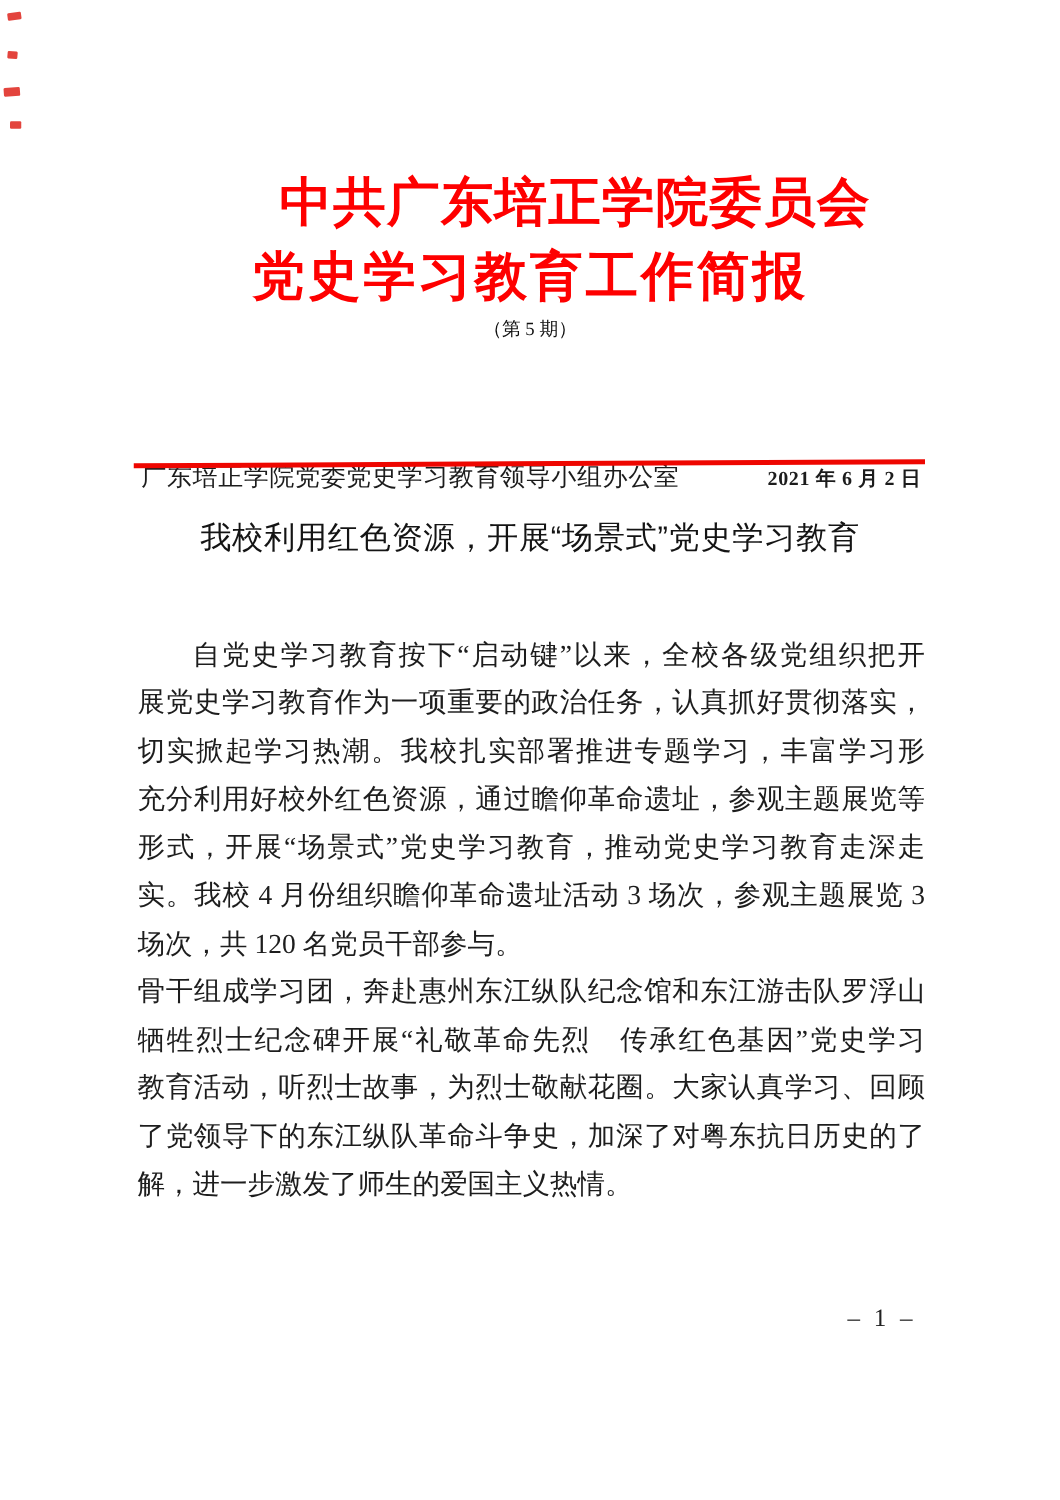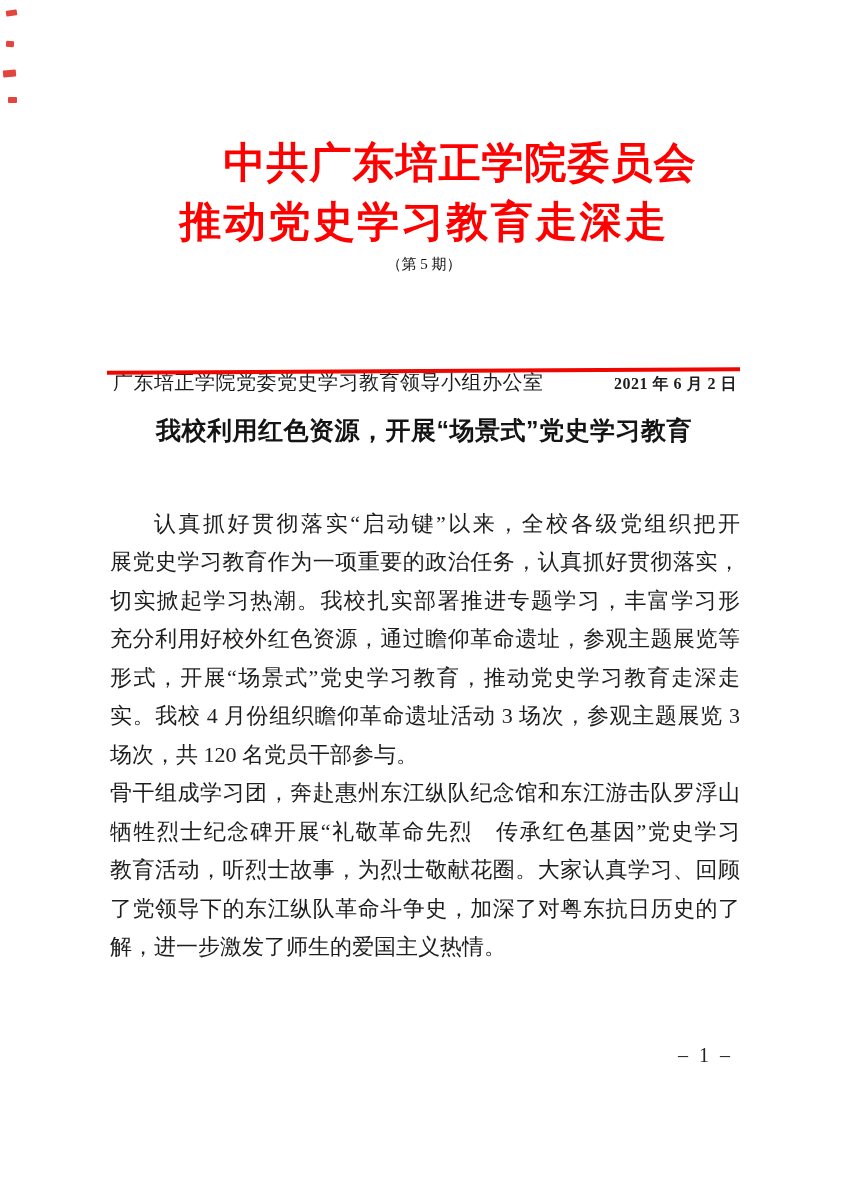--- a/index.html
+++ b/index.html
@@ -50,21 +50,21 @@
   .redline{
     position:absolute;left:107px;top:369px;width:633px;height:4px;
     background:#ee0600;
     transform:rotate(-0.3deg);
   }
 
   .headline{
     position:absolute;left:0;top:414px;width:100%;
     text-align:center;
     font-family:"Liberation Sans","DejaVu Sans",sans-serif;
-    font-weight:700;font-size:25px;letter-spacing:0.5px;line-height:1.3;
+    font-weight:400;font-size:25px;letter-spacing:0.5px;line-height:1.3;
     color:#141414;
   }
 
   .body{
     position:absolute;left:110px;top:505px;width:630px;
     font-size:22px;
     color:#1d1d1d;
   }
   .bl{
     height:38.46px;line-height:38.46px;
@@ -84,35 +84,35 @@
 <body>
 
 <div class="page">
 
   <span class="mark m1"></span>
   <span class="mark m2"></span>
   <span class="mark m3"></span>
   <span class="mark m4"></span>
 
   <div class="title t1">中共广东培正学院委员会</div>
-  <div class="title t2">推动党史学习教育走深走</div>
+  <div class="title t2">党史学习教育工作简报</div>
 
   <div class="issue">（第 5 期）</div>
 
   <div class="pubrow">
     <span class="pub">广东培正学院党委党史学习教育领导小组办公室</span>
     <span class="date">2021 年 6 月 2 日</span>
   </div>
 
   <div class="redline"></div>
 
   <div class="headline">我校利用红色资源，开展“场景式”党史学习教育</div>
 
   <div class="body">
-    <div class="bl first">认真抓好贯彻落实“启动键”以来，全校各级党组织把开</div>
+    <div class="bl first">自党史学习教育按下“启动键”以来，全校各级党组织把开</div>
     <div class="bl">展党史学习教育作为一项重要的政治任务，认真抓好贯彻落实，</div>
     <div class="bl">切实掀起学习热潮。我校扎实部署推进专题学习，丰富学习形式，</div>
     <div class="bl">充分利用好校外红色资源，通过瞻仰革命遗址，参观主题展览等</div>
     <div class="bl">形式，开展“场景式”党史学习教育，推动党史学习教育走深走</div>
     <div class="bl">实。我校 4 月份组织瞻仰革命遗址活动 3 场次，参观主题展览 3</div>
     <div class="bl last">场次，共 120 名党员干部参与。</div>
     <div class="bl">骨干组成学习团，奔赴惠州东江纵队纪念馆和东江游击队罗浮山</div>
     <div class="bl">牺牲烈士纪念碑开展“礼敬革命先烈　传承红色基因”党史学习</div>
     <div class="bl">教育活动，听烈士故事，为烈士敬献花圈。大家认真学习、回顾</div>
     <div class="bl">了党领导下的东江纵队革命斗争史，加深了对粤东抗日历史的了</div>

